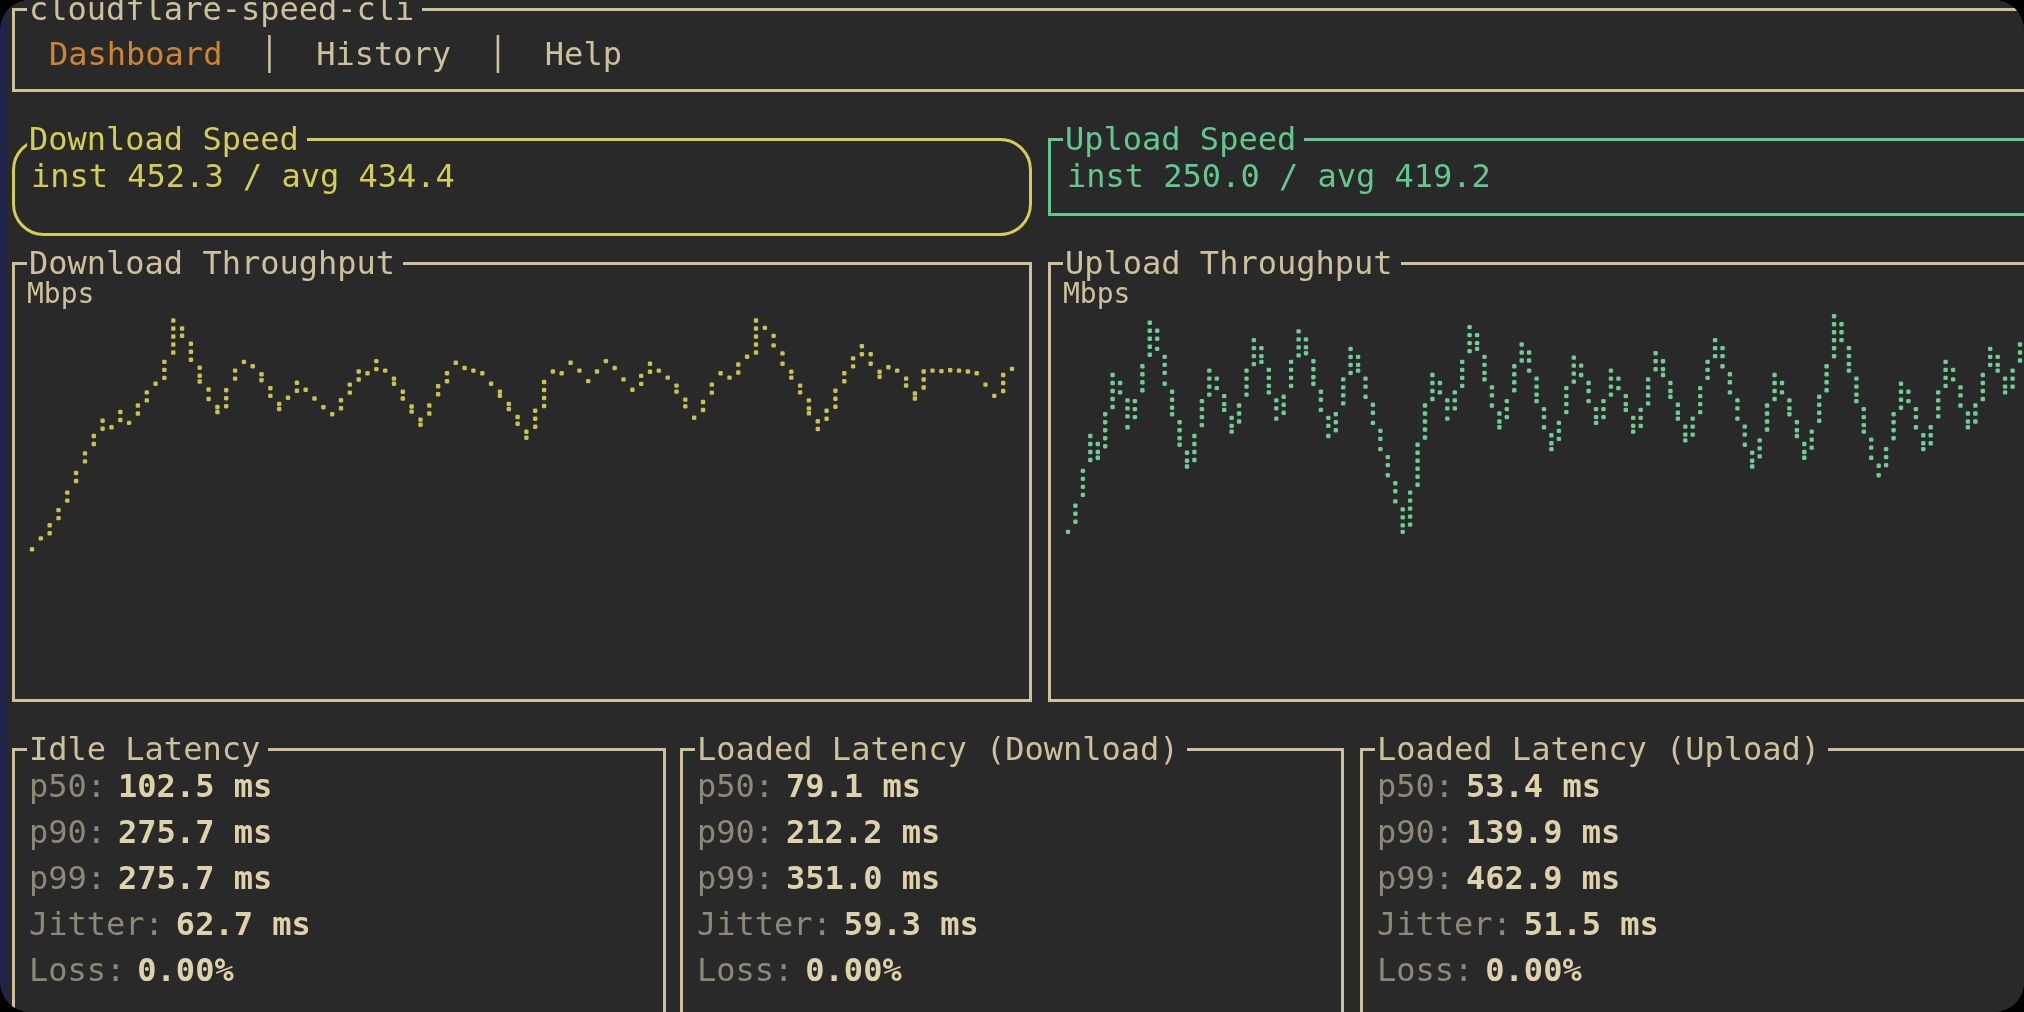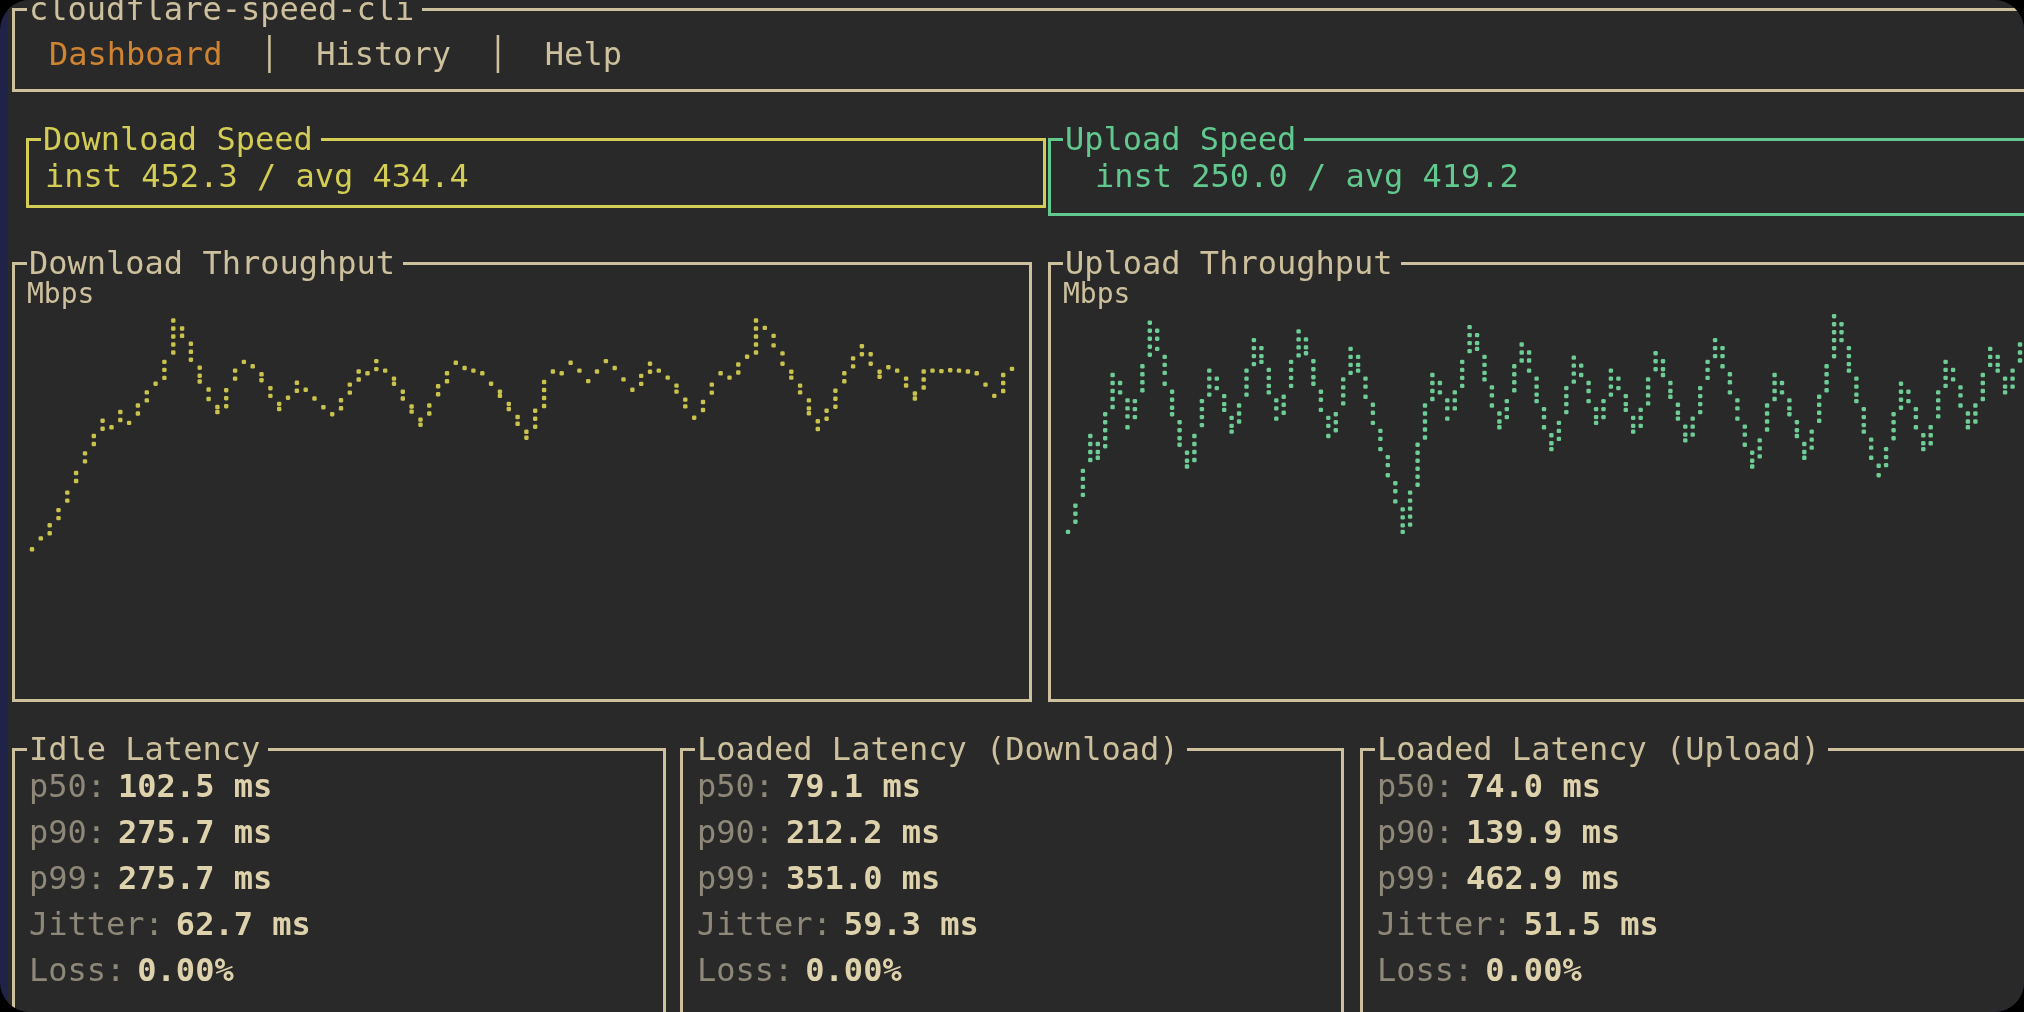--- a/index.html
+++ b/index.html
@@ -15,21 +15,21 @@
              font-size:32px;white-space:nowrap;}
   .yellow .box-title{color:var(--yellow,#d3cc55);}
   .green .box-title{color:var(--green,#62c98e);}
   .tabs-row{position:absolute;left:34px;top:20px;font-size:32px;line-height:46px;
             color:var(--beige,#cdc09c);white-space:nowrap;}
   .tab{display:inline-block;cursor:pointer;}
   .tab.active{color:var(--orange,#cf8432);}
   .tab-sep{display:inline-block;margin:0 18px;color:var(--beige,#cdc09c);}
   .speed-text{position:absolute;left:16px;top:12px;font-size:32px;line-height:46px;white-space:nowrap;}
   .yellow .speed-text{color:var(--yellow,#d3cc55);}
-  .green .speed-text{color:var(--green,#62c98e);margin-left:28px;}
+  .green .speed-text{color:var(--green,#62c98e);}
   .ylabel{position:absolute;left:12px;top:6px;font-size:28px;line-height:46px;color:var(--beige,#cdc09c);}
   .chart{position:absolute;left:14px;top:46px;right:14px;height:252px;}
   .lat-rows{position:absolute;left:14px;top:12px;right:8px;font-size:32px;line-height:46px;}
   .lat-row{white-space:nowrap;}
   .lat-label{color:var(--dim,#8e8878);}
   .lat-value{color:var(--bright,#ded2ac);font-weight:bold;margin-left:12px;}
 </style>
 </head>
 <body>
 
@@ -40,21 +40,21 @@
       <span class="box-title">cloudflare-speed-cli</span>
       <div class="tabs-row">
         <span class="tab active">Dashboard</span>
         <span class="tab-sep">│</span>
         <span class="tab">History</span>
         <span class="tab-sep">│</span>
         <span class="tab">Help</span>
       </div>
     </div>
 
-    <div class="tui-box yellow" style="left:18px;top:138px;width:1020px;height:70px;">
+    <div class="tui-box yellow" style="left:4px;top:138px;width:1020px;height:98px;border-radius:32px;">
       <span class="box-title">Download Speed</span>
       <div class="speed-text">inst 452.3 / avg 434.4</div>
     </div>
 
     <div class="tui-box green" style="left:1040px;top:138px;width:992px;height:78px;">
       <span class="box-title">Upload Speed</span>
       <div class="speed-text">inst 250.0 / avg 419.2</div>
     </div>
 
     <div class="tui-box" style="left:4px;top:262px;width:1020px;height:440px;">
@@ -717,21 +717,21 @@
         <div class="lat-row"><span class="lat-label">p90:</span><span class="lat-value">212.2 ms</span></div>
         <div class="lat-row"><span class="lat-label">p99:</span><span class="lat-value">351.0 ms</span></div>
         <div class="lat-row"><span class="lat-label">Jitter:</span><span class="lat-value">59.3 ms</span></div>
         <div class="lat-row"><span class="lat-label">Loss:</span><span class="lat-value">0.00%</span></div>
       </div>
     </div>
 
     <div class="tui-box" style="left:1352px;top:748px;width:680px;height:330px;">
       <span class="box-title">Loaded Latency (Upload)</span>
       <div class="lat-rows">
-        <div class="lat-row"><span class="lat-label">p50:</span><span class="lat-value">74.0 ms</span></div>
+        <div class="lat-row"><span class="lat-label">p50:</span><span class="lat-value">53.4 ms</span></div>
         <div class="lat-row"><span class="lat-label">p90:</span><span class="lat-value">139.9 ms</span></div>
         <div class="lat-row"><span class="lat-label">p99:</span><span class="lat-value">462.9 ms</span></div>
         <div class="lat-row"><span class="lat-label">Jitter:</span><span class="lat-value">51.5 ms</span></div>
         <div class="lat-row"><span class="lat-label">Loss:</span><span class="lat-value">0.00%</span></div>
       </div>
     </div>
 
   </div>
 </div>
 

